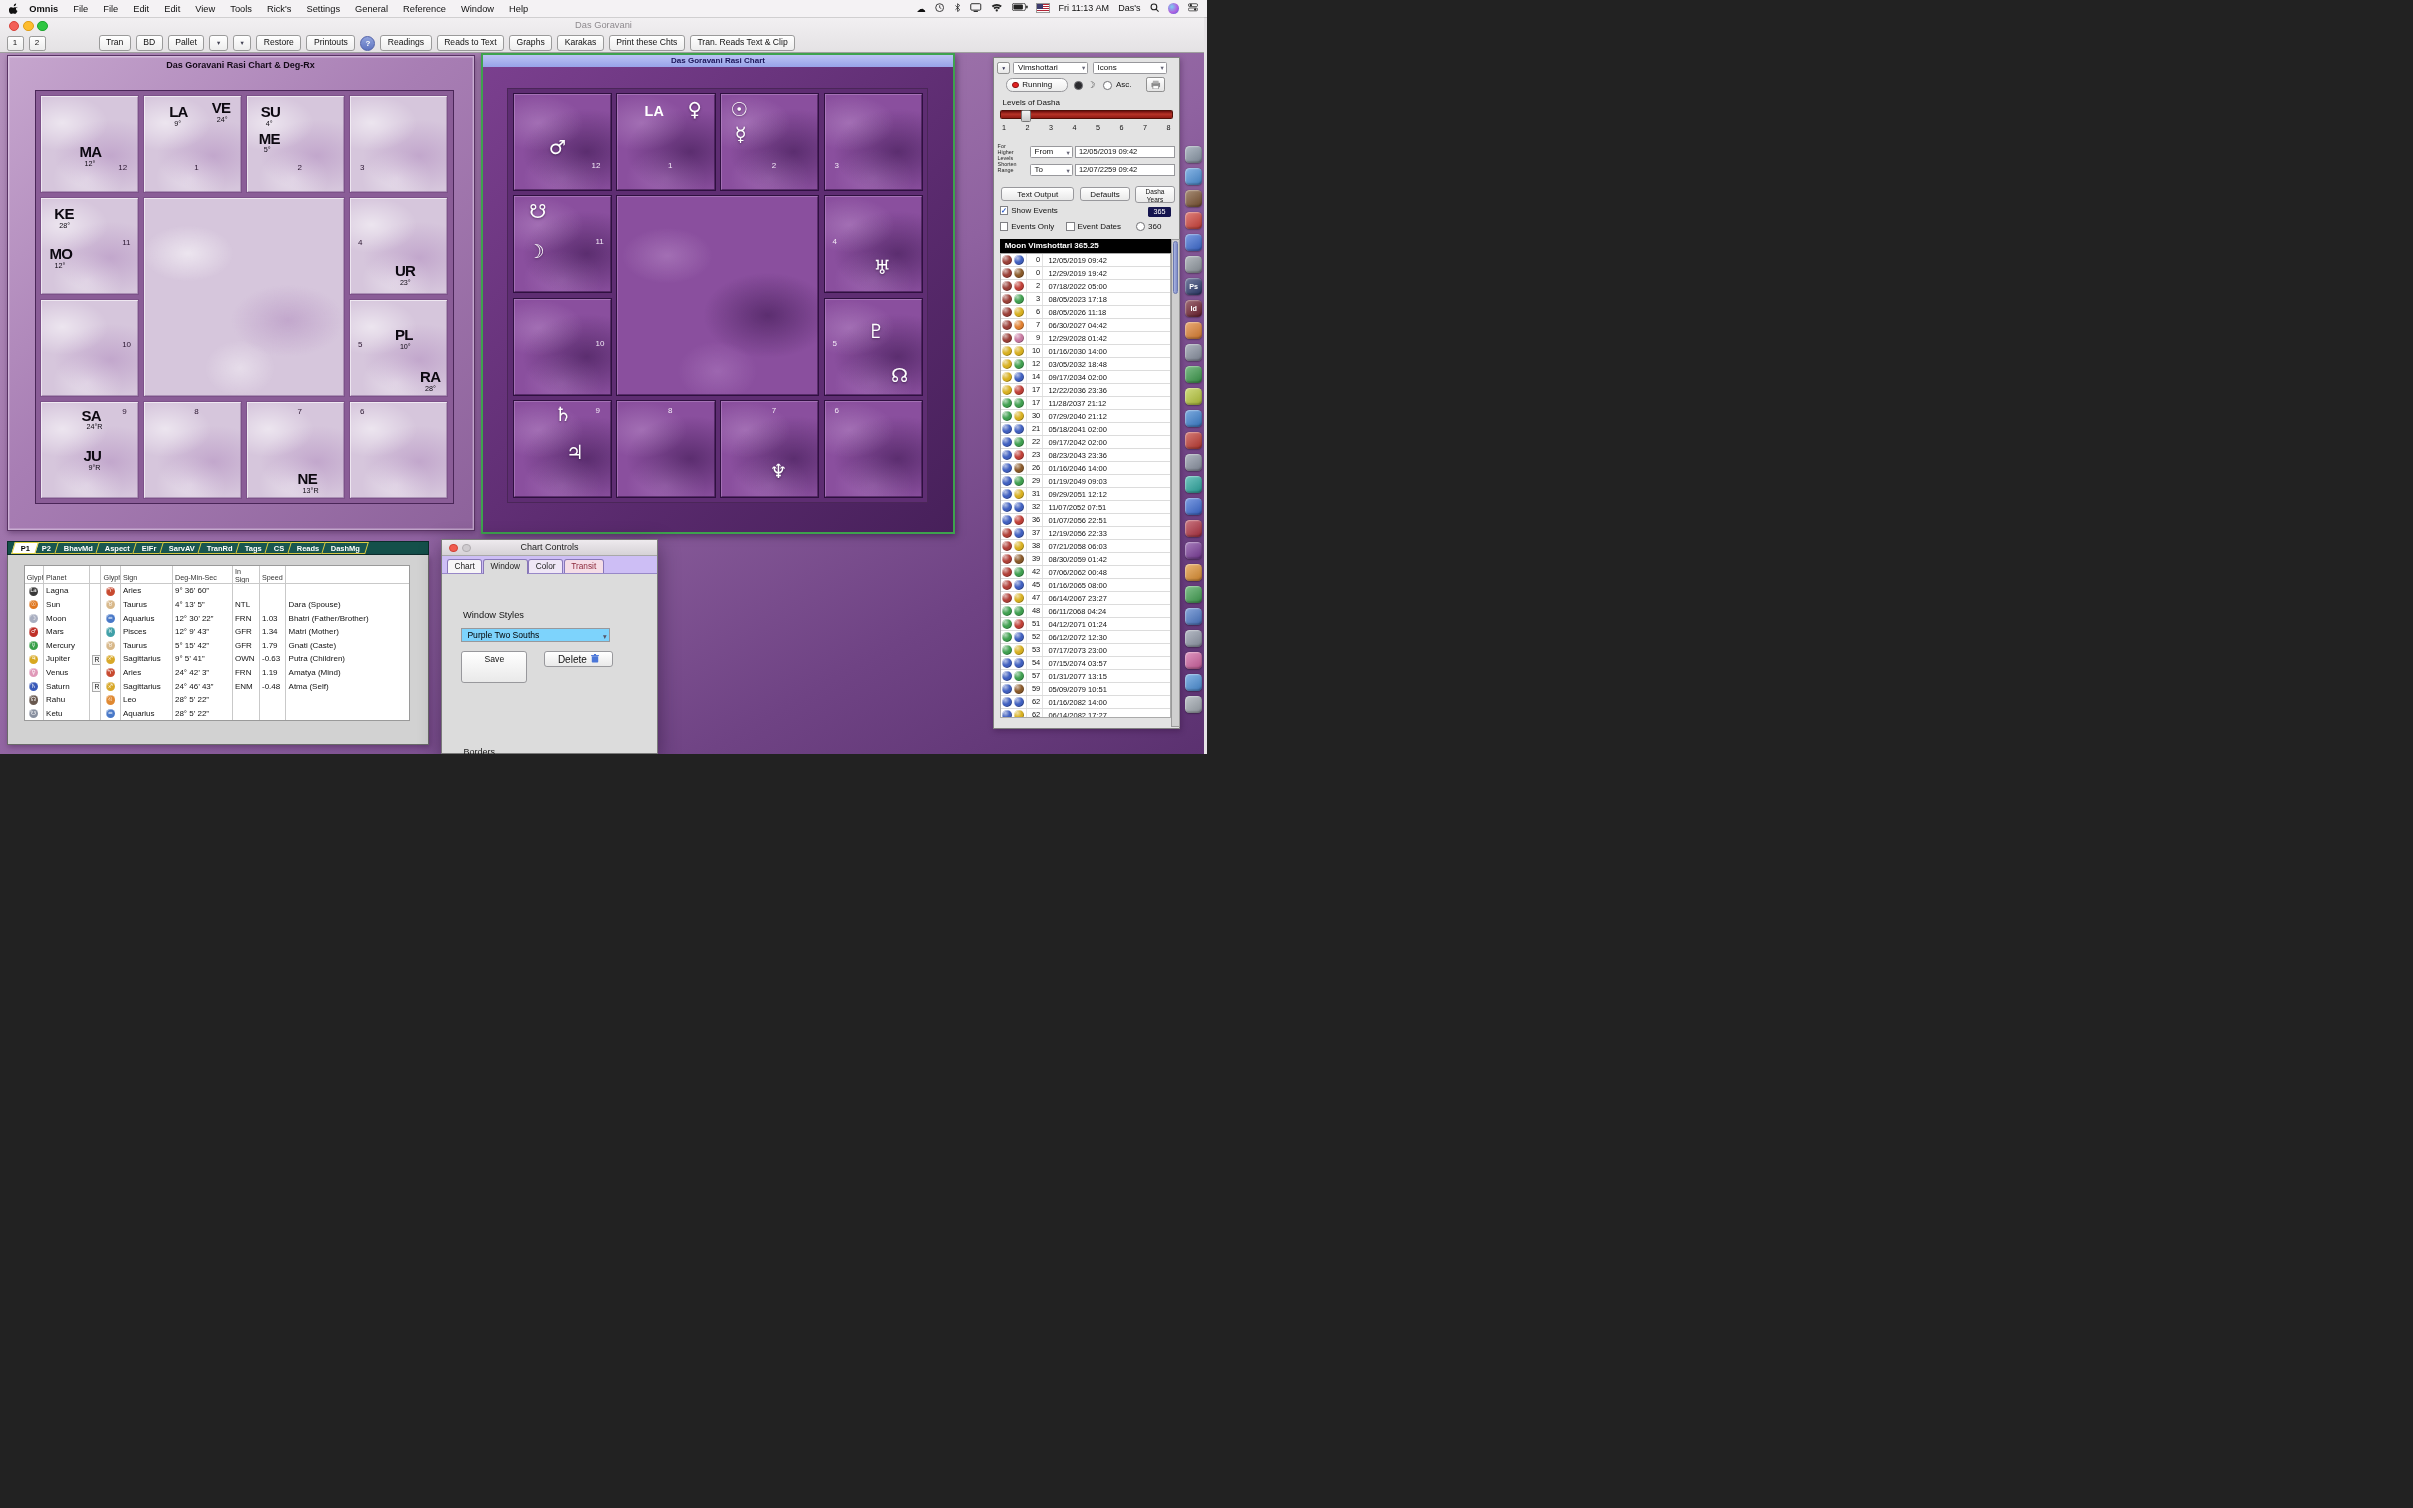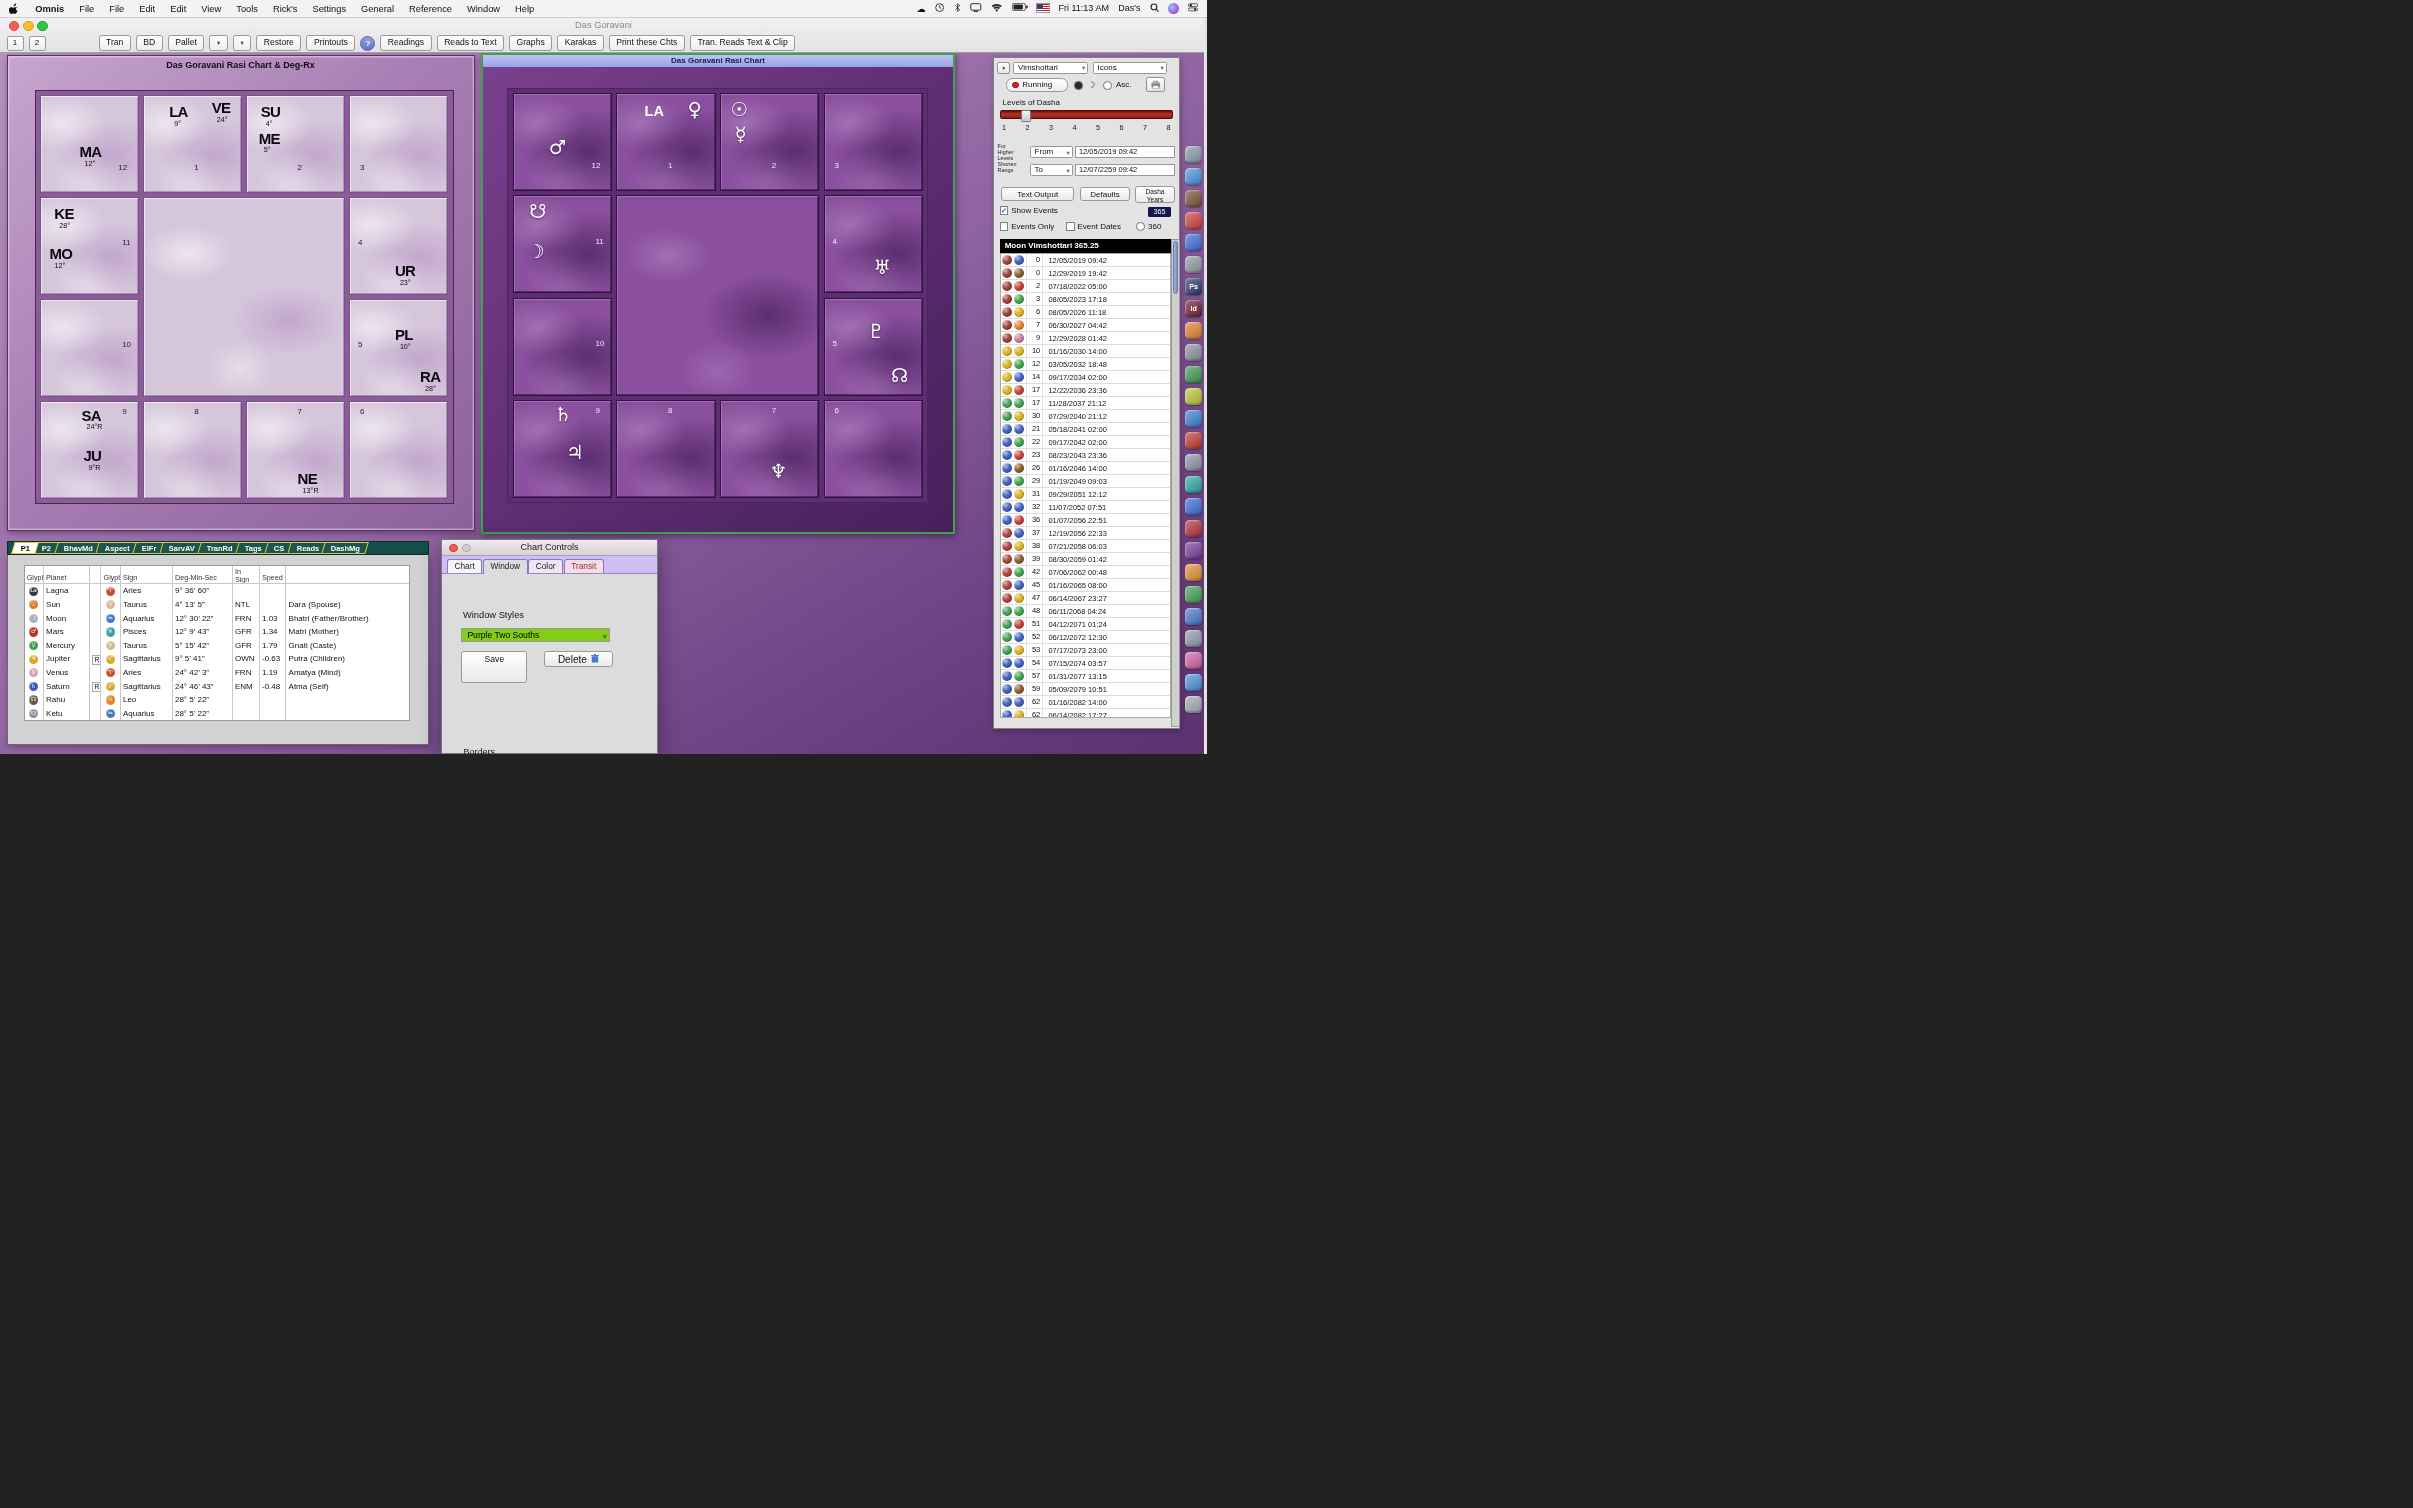--- a/index.html
+++ b/index.html
@@ -2,21 +2,21 @@
 <html style="font-size:11.5px"><head>
 <meta charset="utf-8">
 <style>
   body{margin:0;background:#222}
   .screen{position:relative;width:1207px;height:754px;overflow:hidden;font-family:"Liberation Sans",sans-serif;
     background:linear-gradient(150deg,#b795bf,#a57cb0 30%,#8f62a0 55%,#6f4384 80%,#5b3170)}
   
   .menubar{position:absolute;left:0;top:0;width:100%;height:17px;background:#f4f2f4;display:flex;align-items:center;
     padding:0 8.6px;box-sizing:border-box;font-size:9.3px;color:#111;box-shadow:0 0.7px 0 rgba(0,0,0,.2);z-index:60}
   .apple{display:flex;margin-right:1.4px}
-  #menuL{display:flex;gap:15px;margin-left:16px;white-space:nowrap}
+  #menuL{display:flex;gap:15px;margin-left:10px;white-space:nowrap}
   .mi.bold{font-weight:bold}
   .mbr{margin-left:auto;display:flex;align-items:center;gap:9.3px;font-size:9px;color:#111}
   .mbr .gly{font-family:"DejaVu Sans",sans-serif;font-size:9.3px}
   .flag{width:12.2px;height:8px;position:relative;background:repeating-linear-gradient(180deg,#b22234 0 0.9px,#fff 0.9px 1.9px);outline:0.7px solid #999}
   .flag:after{content:"";position:absolute;left:0;top:0;width:5.7px;height:4.3px;background:#3c3b6e}
   .siri{width:10.8px;height:10.8px;border-radius:50%;background:radial-gradient(circle at 35% 35%,#7ad0f0,#b060e0 55%,#4060d8)}
   
   .chrome{position:absolute;left:0;top:17px;width:100%;height:36px;background:linear-gradient(#f2f0f2,#e4e2e4);
     border-bottom:0.7px solid #9f9f9f;box-sizing:border-box;z-index:10}
   .tl{position:absolute;top:3.6px;width:8.6px;height:8.6px;border-radius:50%}
@@ -145,21 +145,21 @@
   .ccdot.grey{left:20px;background:#cfcbcf;border:0.7px solid #b0acb0}
   .cctitle{width:100%;text-align:center;line-height:15px;font-size:9px;color:#222}
   .cctabs{position:absolute;left:0;top:16px;width:100%;height:18px;background:#cdbef5;display:flex;align-items:flex-end;
     padding-left:5px;gap:0.7px;box-sizing:border-box;border-bottom:0.7px solid #9888c8}
   .cctab{height:14.4px;line-height:13.6px;padding:0 6.5px;font-size:8.3px;border:0.7px solid #8878b8;border-bottom:none;
     border-radius:2.9px 2.9px 0 0;background:#efe6f6;color:#222;box-sizing:border-box}
   .cctab.t0{background:#f7f5f7}
   .cctab.t3{color:#8c2a3c;background:#f5dde6}
   .cctab.active{background:#dcdcdc;height:15px;margin-bottom:-0.7px;z-index:2}
   .cclabel{position:absolute;left:21px;top:70px;font-size:9.3px;color:#151515}
-  .ccsel{position:absolute;left:19.4px;top:88px;width:149px;height:14.4px;background:#84cc16;border:0.7px solid #98989c;font-size:8.6px;
+  .ccsel{position:absolute;left:19.4px;top:88px;width:149px;height:14.4px;background:#7dd3fc;border:0.7px solid #98989c;font-size:8.6px;
     line-height:13px;padding-left:5px;box-sizing:border-box}
   .ccsel .arr{position:absolute;right:2.9px;top:0.7px;font-size:7.2px;color:#556}
   .ccsave{position:absolute;left:19.4px;top:111px;width:66px;height:32px;font-size:8.6px;line-height:14.4px}
   .ccdel{position:absolute;left:102px;top:111px;width:69px;height:16px;font-size:10px;display:flex;align-items:center;justify-content:center;gap:4.3px}
   .ccborders{position:absolute;left:21.5px;top:207px;font-size:9px;color:#1a1a1a}
   
   .dock{position:absolute;left:1184px;top:146px;width:19.4px;display:flex;flex-direction:column;gap:5px;align-items:center;z-index:40}
   .dicon{width:17px;height:17px;border-radius:4.3px;color:#fff;font-size:7.2px;font-weight:bold;display:flex;align-items:center;justify-content:center;
     box-shadow:inset 0.7px 0.7px 1.4px rgba(255,255,255,.45),inset -0.7px -1.4px 1.4px rgba(0,0,0,.25),0 0.7px 1.4px rgba(0,0,0,.3)}
   .edge{position:absolute;right:0;top:17px;width:2.9px;height:737px;background:#e6e3e6;z-index:30}

